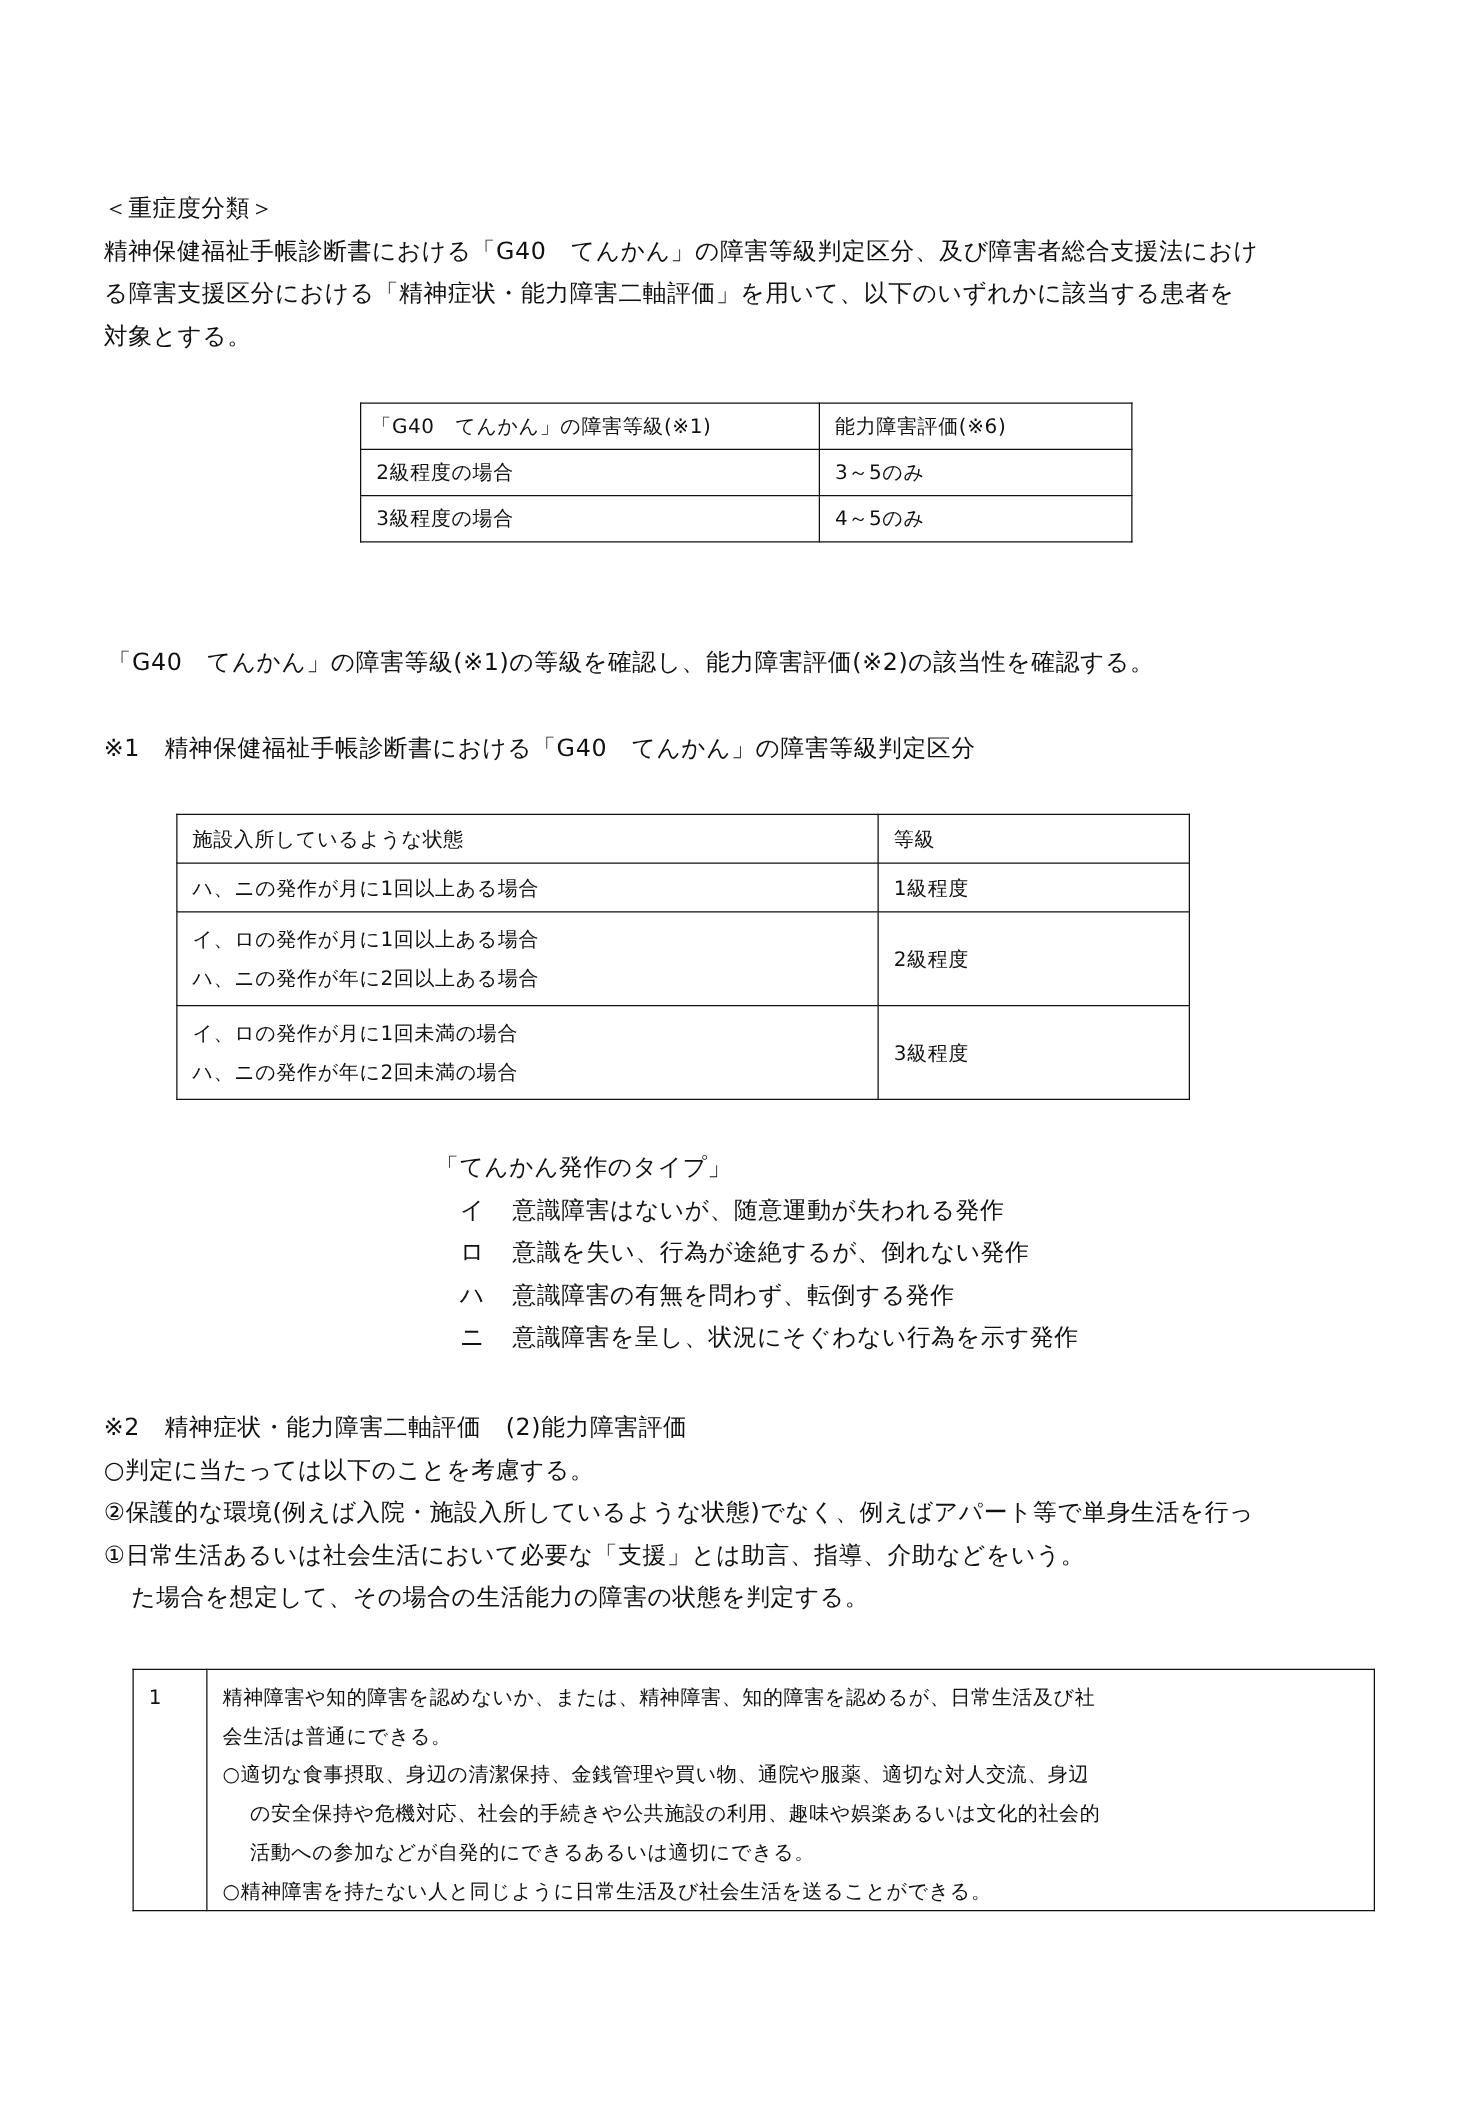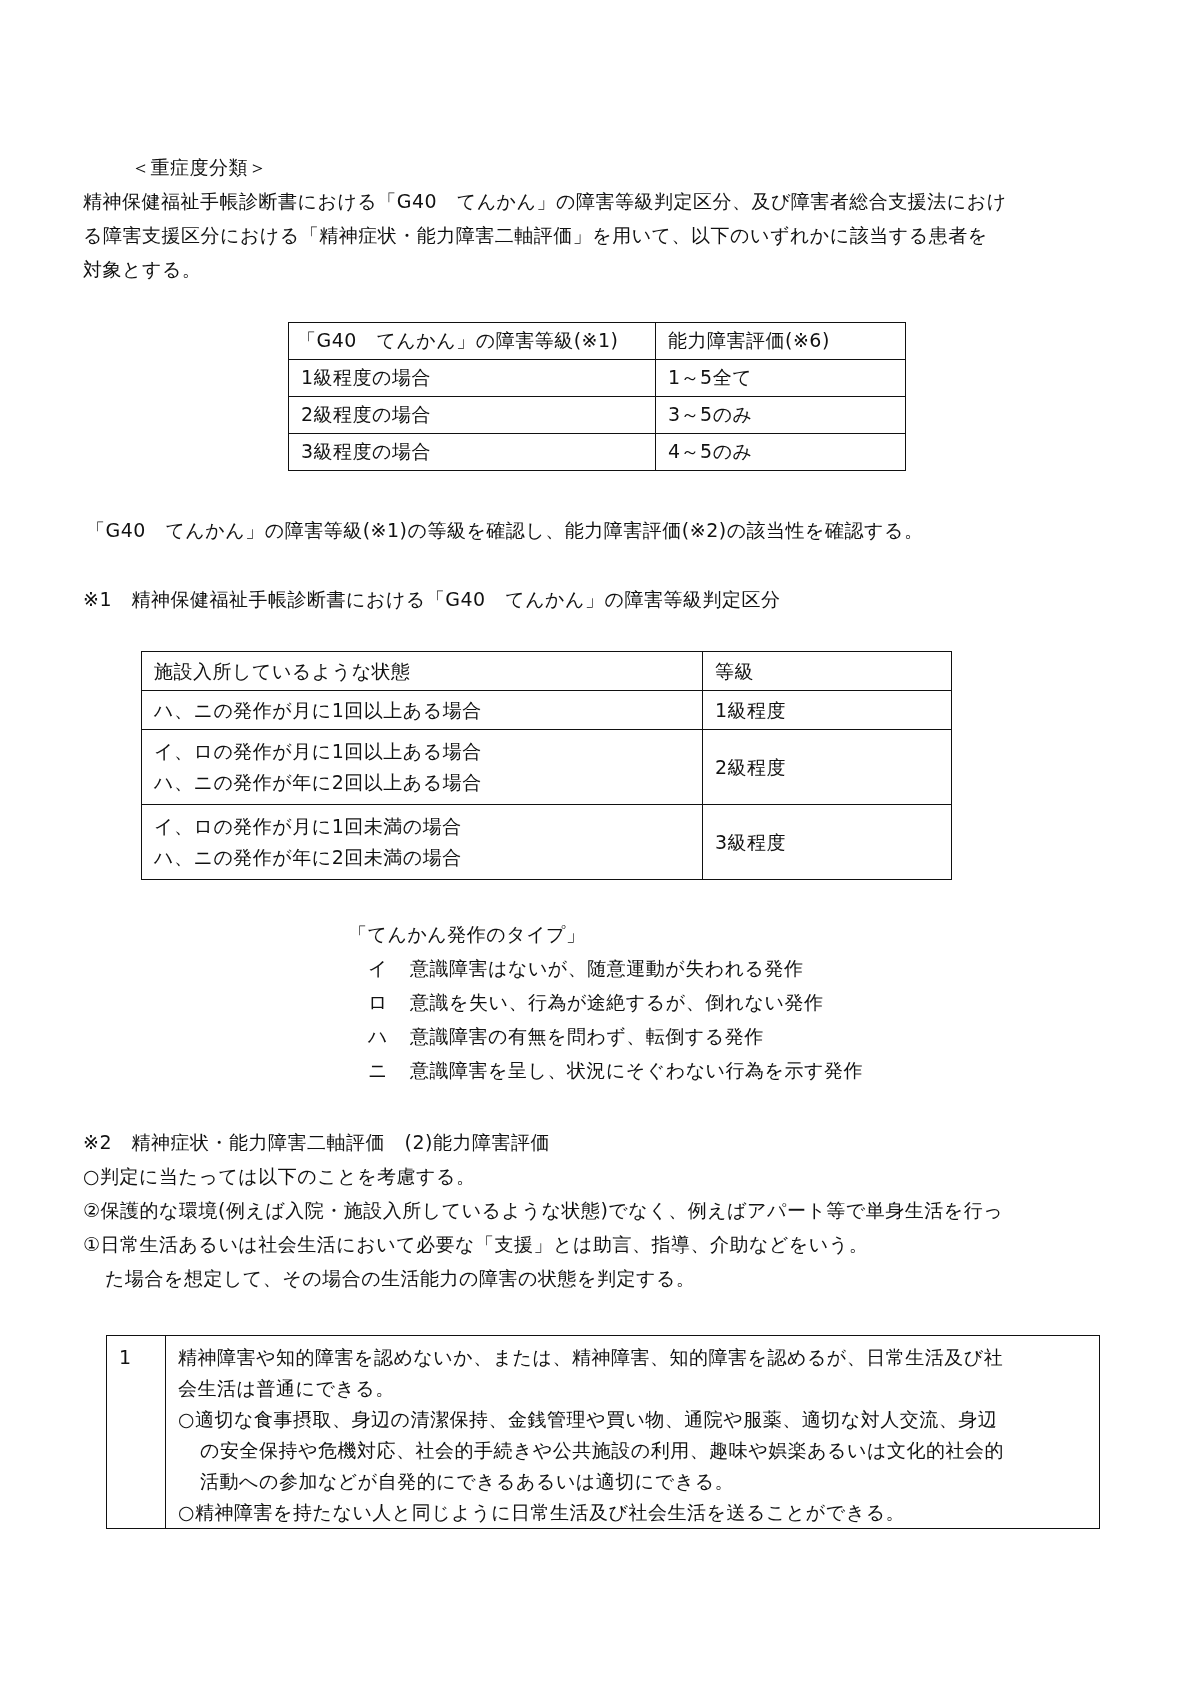--- a/index.html
+++ b/index.html
@@ -4,49 +4,45 @@
   <style>
     html, body { margin: 0; padding: 0; background: #ffffff; }
     body {
       width: 1181px; height: 1695px; position: relative; overflow: hidden;
       font-family: "DejaVu Sans", "Liberation Sans", sans-serif;
       color: #111111; font-size: 19px; letter-spacing: 0.5px;
     }
     .abs { position: absolute; white-space: nowrap; }
     .line { line-height: 34px; }
     table { border-collapse: collapse; position: absolute; }
-    td { border: 1.5px solid #111; padding: 0 0 0 12px; vertical-align: middle; font-size: 19px; }
+    td { border: 1.5px solid #111; padding: 0 0 0 12px; vertical-align: middle; font-size: 16px; }
     .t1 td { height: 36px; }
     .t2 td { line-height: 31px; }
     .t3 td { vertical-align: top; padding-top: 6px; line-height: 31px; }
     .indent { padding-left: 22px; display: block; }
     .p { display: block; white-space: nowrap; }
   </style>
 </head>
 <body>
 
 <div>
 
-  <div class="abs line" style="left:83px; top:150px;margin-left:48px;">＜重症度分類＞</div>
+  <div class="abs line" style="left:83px; top:150px;">＜重症度分類＞</div>
 
   <div class="abs line" style="left:83px; top:184px;">
     <span class="p">精神保健福祉手帳診断書における「G40　てんかん」の障害等級判定区分、及び障害者総合支援法におけ</span>
     <span class="p">る障害支援区分における「精神症状・能力障害二軸評価」を用いて、以下のいずれかに該当する患者を</span>
     <span class="p">対象とする。</span>
   </div>
 
   <table class="t1" style="left:288px; top:322px; width:618px;">
     <tbody>
         <tr>
       <td style="width:358px; padding-left:8px;">「G40　てんかん」の障害等級(※1)</td>
       <td>能力障害評価(※6)</td>
-    </tr>
-    <tr>
-      <td>1級程度の場合</td>
-      <td>1～5全て</td>
     </tr>
     <tr>
       <td>2級程度の場合</td>
       <td>3～5のみ</td>
     </tr>
     <tr>
       <td>3級程度の場合</td>
       <td>4～5のみ</td>
     </tr>
   </tbody>

